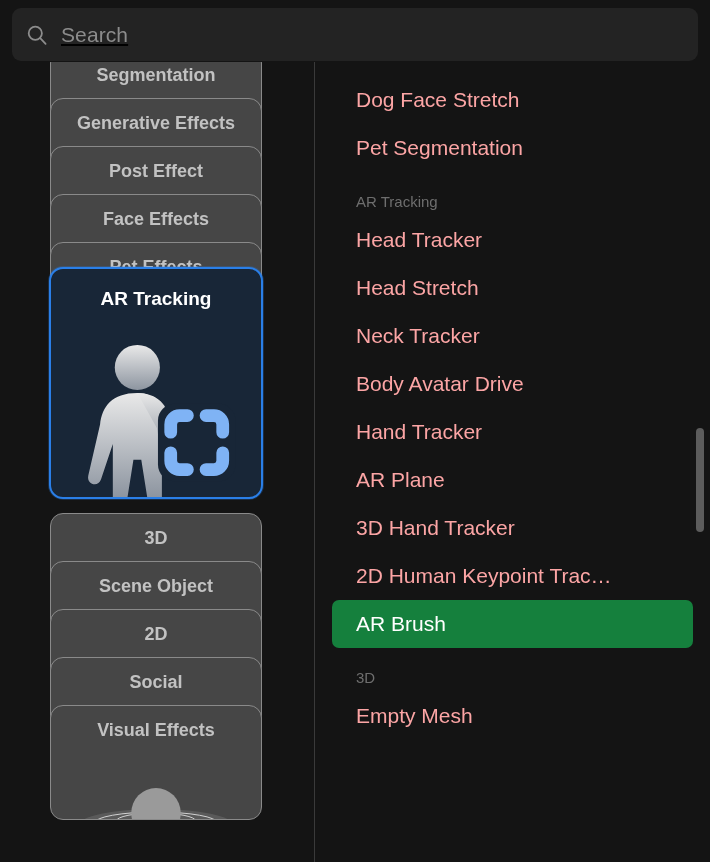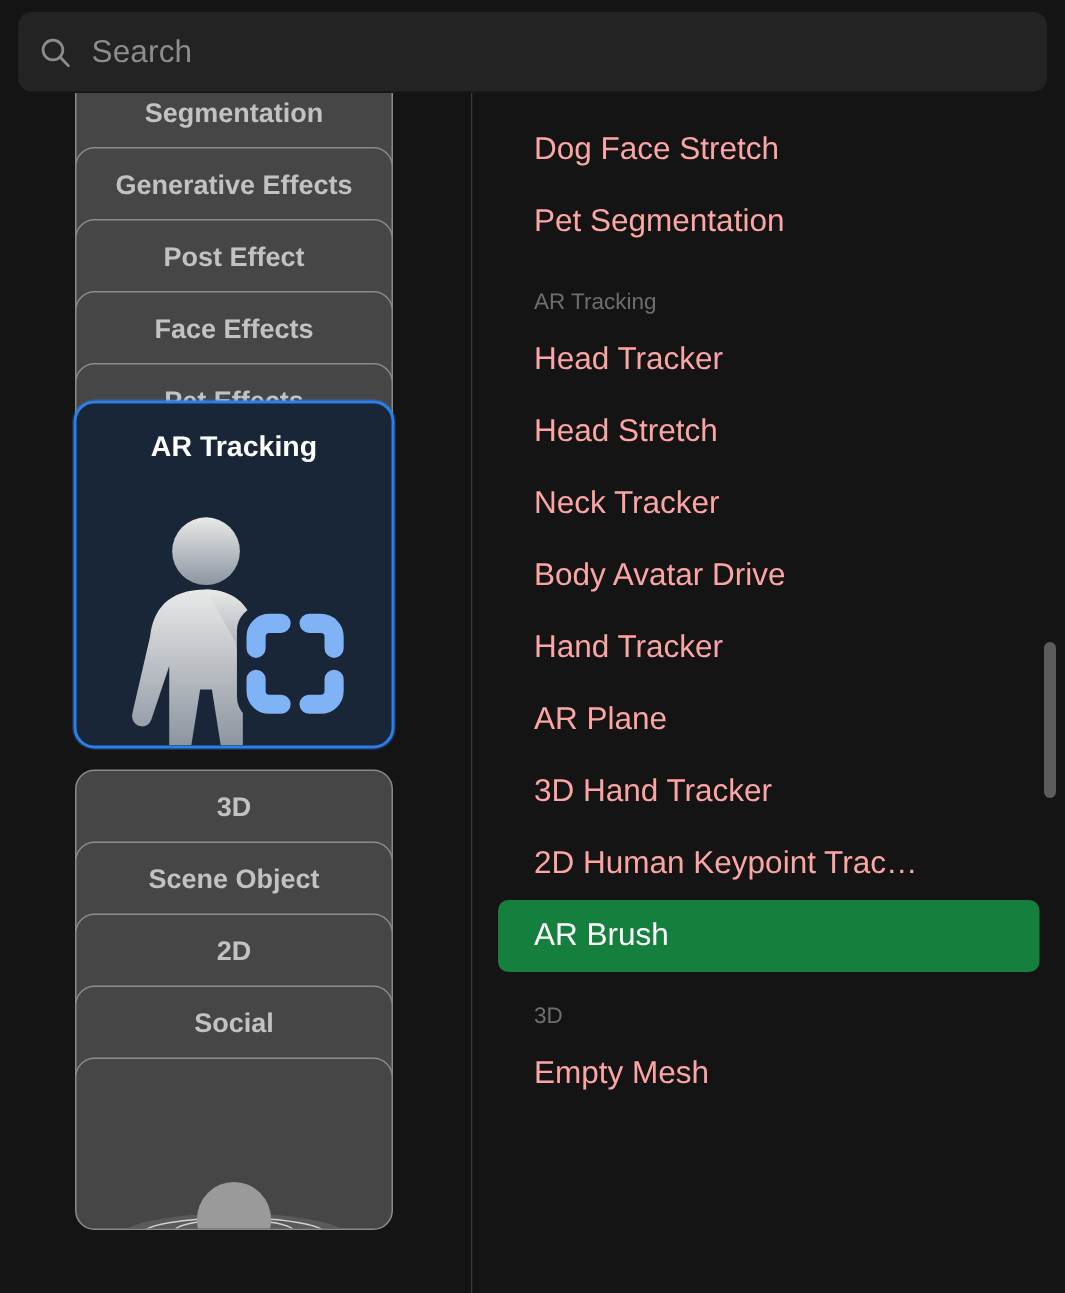--- a/index.html
+++ b/index.html
@@ -30,20 +30,21 @@
     background: #141414;
     padding: 8px 12px 0 12px;
   }
   .search-box {
     display: flex;
     align-items: center;
     height: 53px;
     background: #232323;
     border-radius: 9px;
     padding: 0 14px;
+    text-decoration: underline;
   }
   .search-icon { width: 22px; height: 22px; flex: 0 0 22px; display: block; margin-right: 13px; }
   .search-icon svg { display: block; }
   .search-input {
     flex: 1 1 auto;
     background: transparent;
     border: 0;
     outline: none;
     color: #d8d8d8;
     font-family: "Liberation Sans", sans-serif;
@@ -249,20 +250,21 @@
           <div class="cat-card collapsed" style="top: 499px; z-index: 8;">
             <span class="cat-label">Scene Object</span>
           </div>
           <div class="cat-card collapsed" style="top: 547px; z-index: 9;">
             <span class="cat-label">2D</span>
           </div>
           <div class="cat-card collapsed" style="top: 595px; z-index: 10;">
             <span class="cat-label">Social</span>
           </div>
           <div class="cat-card collapsed has-thumb" style="top: 643px; z-index: 11;">
+            <span class="cat-label">Visual Effects</span>
             <div class="thumb-art">
               <svg viewBox="0 0 212 70" preserveAspectRatio="none">
                 <ellipse cx="106" cy="58" rx="78" ry="16" fill="#5a5a5a"></ellipse>
                 <ellipse cx="106" cy="56" rx="62" ry="11" fill="none" stroke="#d2d2d2" stroke-width="1"></ellipse>
                 <ellipse cx="106" cy="54" rx="40" ry="8" fill="none" stroke="#d2d2d2" stroke-width="1"></ellipse>
                 <circle cx="106" cy="46" r="25" fill="#9a9a9a"></circle>
               </svg>
             </div>
           </div>
         </div>

